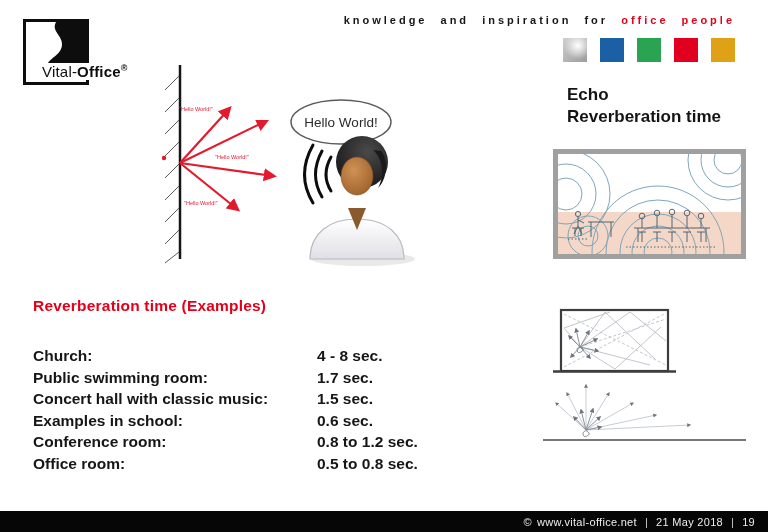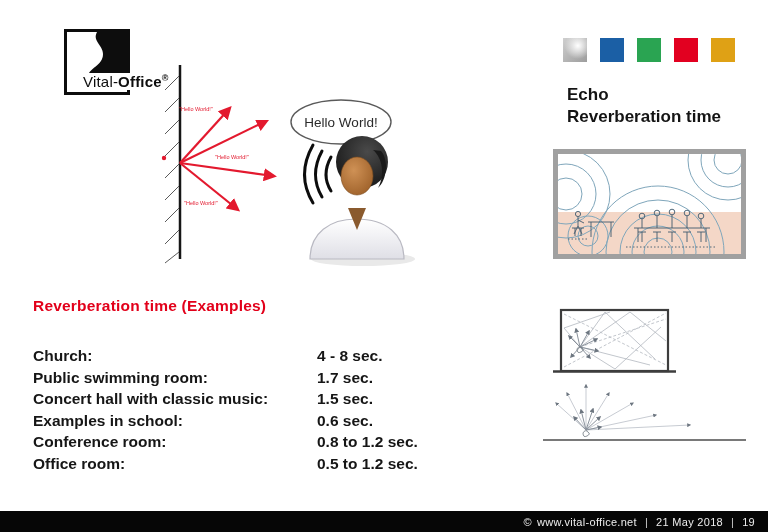--- a/index.html
+++ b/index.html
@@ -1,21 +1,21 @@
 <!DOCTYPE html>
 <html><head>
 <meta charset="utf-8">
 <style>
   html,body{margin:0;padding:0;background:#ffffff;}
   #slide{
     position:relative;width:768px;height:532px;background:#ffffff;
     font-family:"Liberation Sans",sans-serif;overflow:hidden;
   }
   
-  .logo-wrap{position:absolute;left:23px;top:29px;width:120px;height:70px;margin-left:41px;}
+  .logo-wrap{position:absolute;left:23px;top:19px;width:120px;height:70px;}
   .logo-square{position:absolute;left:0;top:0;}
   .logo-text{
     position:absolute;left:17px;top:44px;font-size:15px;color:#0d0d0d;
     background:#ffffff;padding:0 2px;white-space:nowrap;letter-spacing:.2px;
   }
   .logo-text .reg{font-size:9px;vertical-align:super;font-weight:700;}
   .logo-text .bold{font-weight:700;}
   
   .tagline{
     position:absolute;top:14px;right:33px;font-size:11px;font-weight:700;
@@ -64,20 +64,24 @@
   <div class="logo-wrap">
     <svg class="logo-square" width="66" height="66" viewBox="0 0 66 66">
       <rect x="1.5" y="1.5" width="63" height="63" fill="#ffffff" stroke="#0d0d0d" stroke-width="3"></rect>
       <path d="M33,3 C28,12 39,16 39,25 C39,37 25,38 23,49 L63,49 L63,3 Z" fill="#0d0d0d"></path>
     </svg>
     <div class="logo-text">
       <span>Vital-</span><span class="bold">Office</span><span class="reg">®</span>
     </div>
   </div>
 
+  <div class="tagline">
+    <span>knowledge and inspiration for</span>
+    <span class="hl">office people</span>
+  </div>
 
   <div class="palette">
     <span class="sq sq-silver" style="background-color: rgb(176, 176, 176);"></span>
     <span class="sq" style="background-color: rgb(27, 95, 165);"></span>
     <span class="sq" style="background-color: rgb(42, 164, 82);"></span>
     <span class="sq" style="background-color: rgb(226, 0, 32);"></span>
     <span class="sq" style="background-color: rgb(223, 161, 21);"></span>
   </div>
 
   <div class="topic">
@@ -210,21 +214,21 @@
     <div class="ex-row">
       <span class="ex-label">Concert hall with classic music:</span><span class="ex-value">1.5 sec.</span>
     </div>
     <div class="ex-row">
       <span class="ex-label">Examples in school:</span><span class="ex-value">0.6 sec.</span>
     </div>
     <div class="ex-row">
       <span class="ex-label">Conference room:</span><span class="ex-value">0.8 to 1.2 sec.</span>
     </div>
     <div class="ex-row">
-      <span class="ex-label">Office room:</span><span class="ex-value">0.5 to 1.2 sec.</span>
+      <span class="ex-label">Office room:</span><span class="ex-value">0.5 to 0.8 sec.</span>
     </div>
   </div>
 
   <svg class="illu" style="left:540px;top:297px;" width="228" height="160" viewBox="0 0 228 160">
     <defs>
       <marker id="gryArrow" viewBox="0 0 10 10" refX="7" refY="5" markerWidth="5" markerHeight="5" orient="auto">
         <path d="M0,0 L10,5 L0,10 Z" fill="#6d7680"></path>
       </marker>
     </defs>
 

